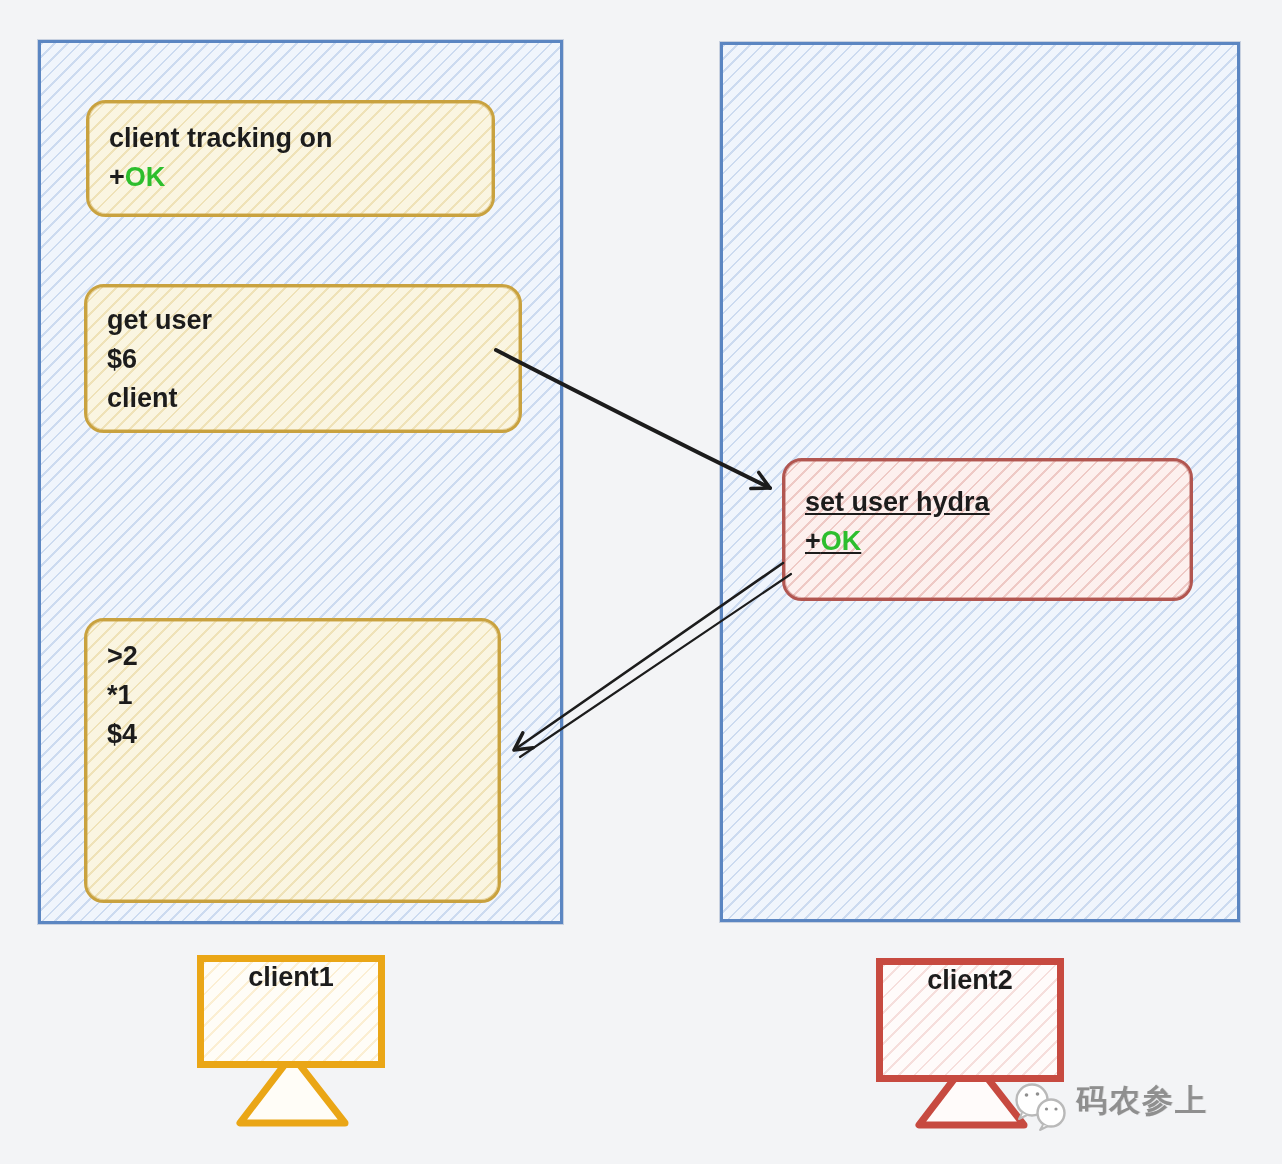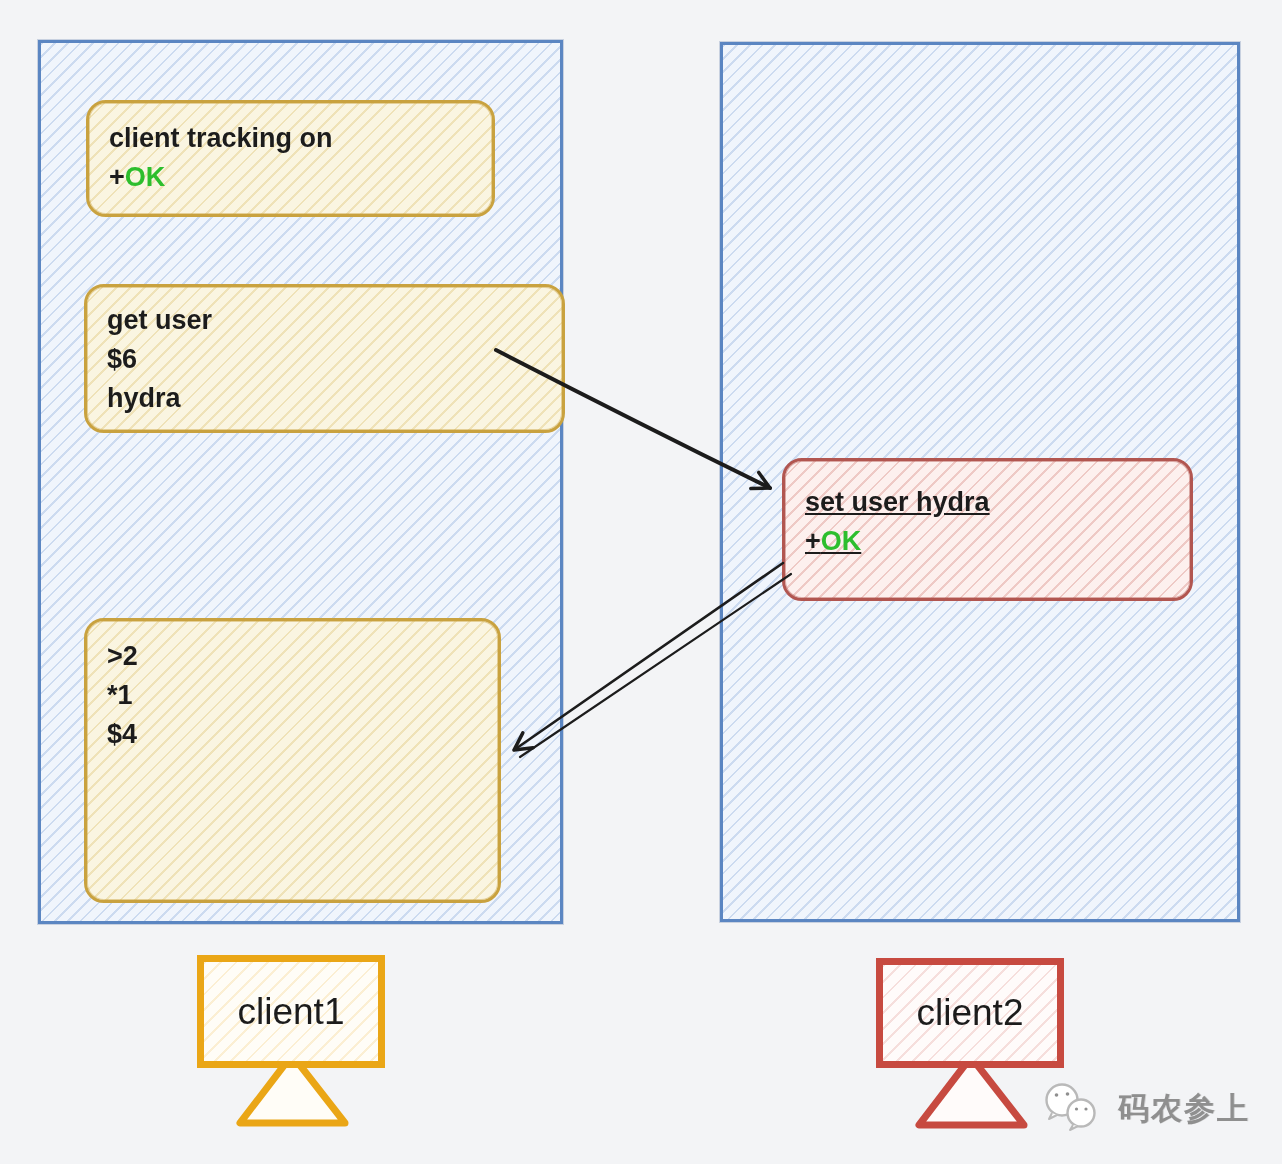--- a/index.html
+++ b/index.html
@@ -44,72 +44,71 @@
     box-shadow: inset 0 0 0 1px rgba(201,162,63,0.45);
   }
   .msg-red {
     border: 3px solid #b25650;
     background:
       repeating-linear-gradient(135deg, rgba(205,112,103,0.30) 0 2px, transparent 2px 10px),
       #fdf0ee;
     box-shadow: inset 0 0 0 1px rgba(178,86,80,0.45);
   }
   #box-tracking   { left: 86px;  top: 100px; width: 409px; min-height: 117px; padding-top: 16px; }
-  #box-getuser    { left: 84px;  top: 284px; width: 481px; min-height: 139px; padding-top: 14px; }
+  #box-getuser    { left: 84px;  top: 284px; width: 438px; min-height: 139px; padding-top: 14px; }
   #box-invalidate { left: 84px;  top: 618px; width: 417px; min-height: 285px; padding-top: 16px; }
   #box-setuser    { left: 782px; top: 458px; width: 411px; min-height: 143px; padding-top: 22px; text-decoration: underline; }
 
   .ok-line .plus { color: #1c1c1c; }
   .ok-line .ok   { color: #2dbe2d; }
 
   
   .arrows {
     position: absolute;
     left: 0; top: 0;
     width: 1282px; height: 1164px;
     z-index: 6;
     pointer-events: none;
   }
 
   
   .monitor-screen {
     position: absolute;
     display: flex;
-    align-items: center;
     justify-content: center;
-    font-weight: normal;
-    font-size: 37px;
+    font-weight: bold;
+    font-size: 27px;
     color: #1c1c1c;
     z-index: 4;
   }
   #monitor1 {
     left: 197px; top: 955px; width: 188px; height: 113px;
     border: 7px solid #eaa616;
     background:
       repeating-linear-gradient(135deg, rgba(234,166,22,0.16) 0 2px, transparent 2px 11px),
       #fffdf7;
   }
   #monitor2 {
-    left: 876px; top: 958px; width: 188px; height: 110px;
+    left: 876px; top: 958px; width: 188px; height: 124px;
     border: 7px solid #c74a40;
     background:
       repeating-linear-gradient(135deg, rgba(199,74,64,0.16) 0 2px, transparent 2px 11px),
       #fffbfa;
   }
   .stand { position: absolute; z-index: 2; }
   #stand1 { left: 224px; top: 1050px; }
   #stand2 { left: 903px; top: 1052px; }
 
   
   .watermark {
     position: absolute;
-    left: 1040px; top: 1080px;
+    left: 1010px; top: 1080px;
     display: flex;
-    align-items: center;
-    gap: 12px;
+    align-items: flex-start;
+    gap: 0;
     z-index: 7;
   }
   .watermark-text {
     font-size: 31px;
     color: #8f8f8f;
     letter-spacing: 2px;
     font-weight: bold;
     text-shadow: 1px 0 0 rgba(143,143,143,0.35);
   }
 </style>
@@ -124,21 +123,21 @@
   <div class="msg msg-yellow" id="box-tracking">
     <div class="line">client tracking on</div>
     <div class="line ok-line">
       <span class="plus">+</span><span class="ok">OK</span>
     </div>
   </div>
 
   <div class="msg msg-yellow" id="box-getuser">
     <div class="line">get user</div>
     <div class="line">$6</div>
-    <div class="line">hydra</div>
+    <div class="line">client</div>
   </div>
 
   <div class="msg msg-yellow" id="box-invalidate">
     <div class="line">&gt;2</div>
     <div class="line">*1</div>
     <div class="line">$4</div>
   </div>
 
   <div class="msg msg-red" id="box-setuser">
     <div class="line">set user hydra</div>

